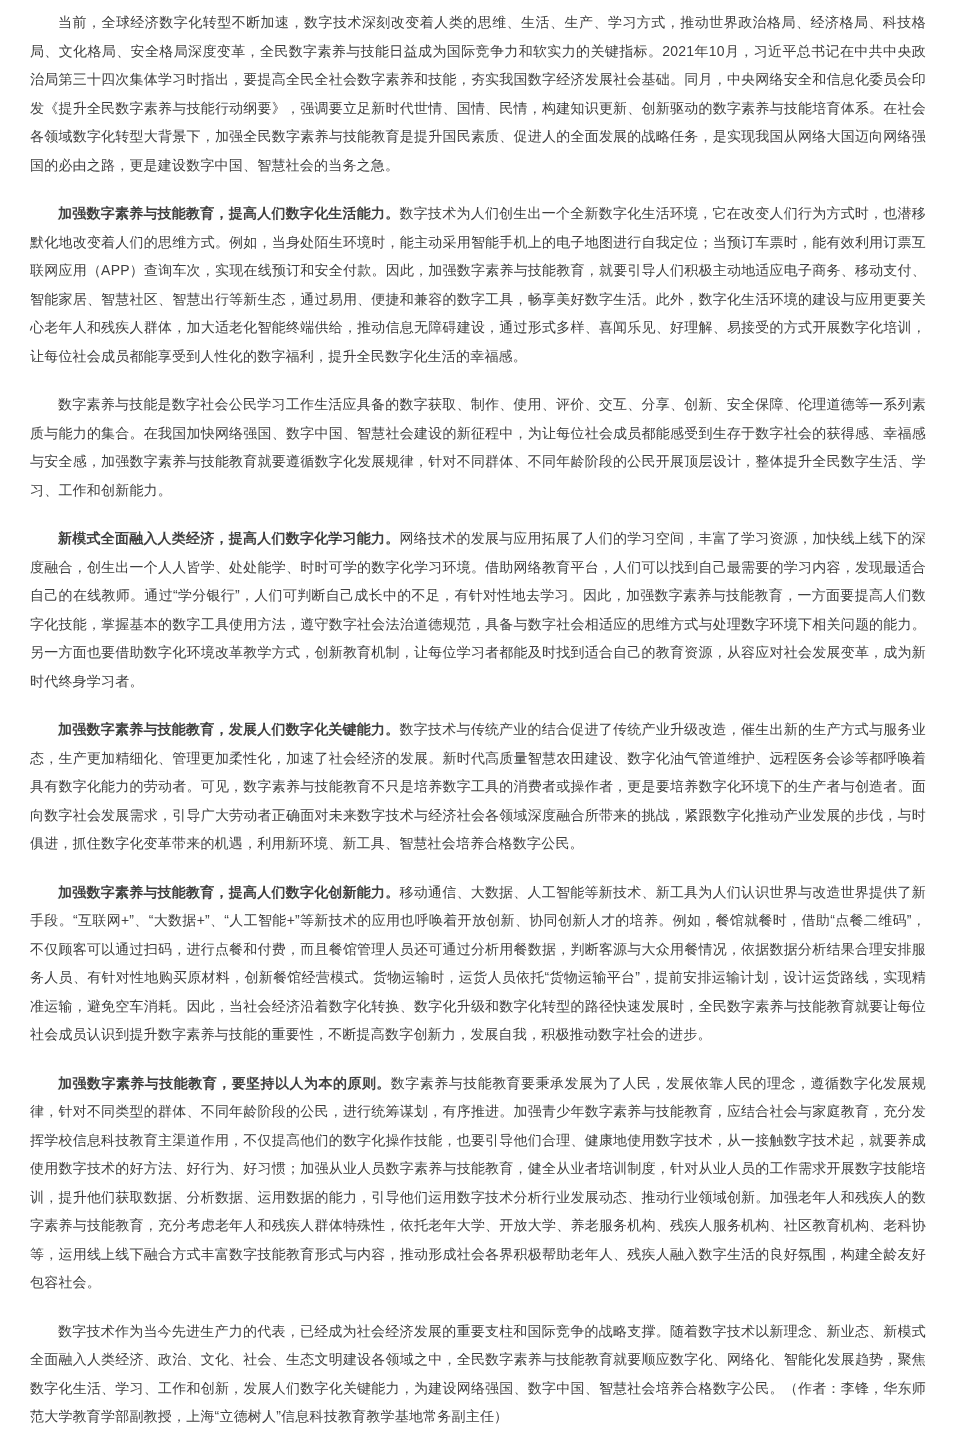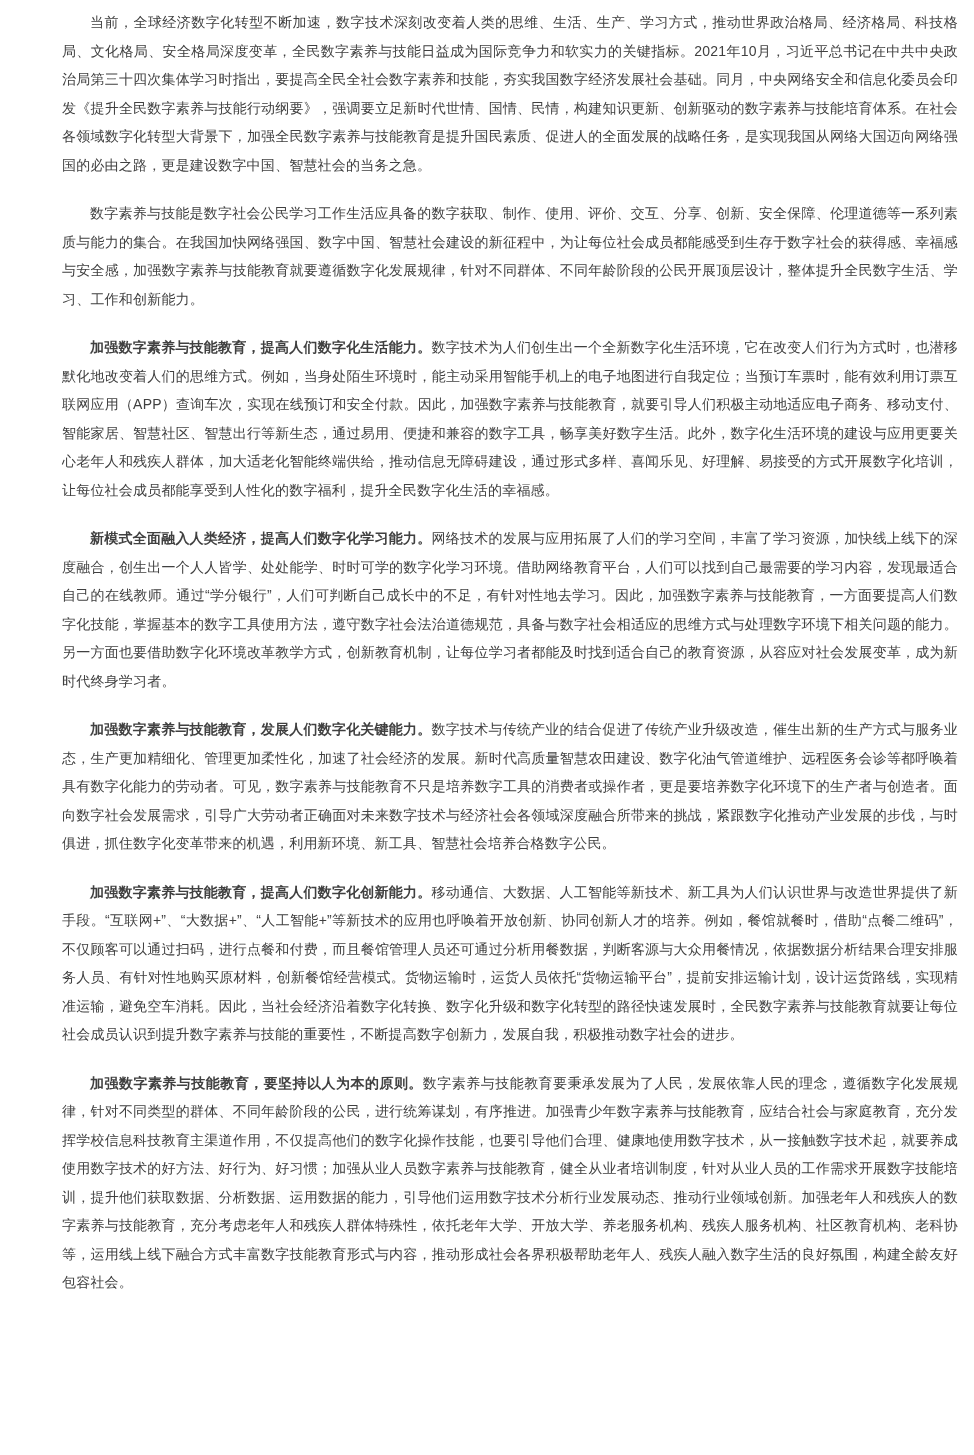--- a/index.html
+++ b/index.html
@@ -18,48 +18,48 @@
     width: 974px;
     padding: 8px 44px 40px 30px;
   }
   .article {
     width: 896px;
     font-size: 14px;
     line-height: 28.5px;
     text-align: justify;
     text-justify: inter-ideograph;
     letter-spacing: 0.2px;
-    margin-left: 32px;
   }
   .article p {
     margin: 0 0 20px 0;
     text-indent: 2em;
   }
   .article p:last-child {
     margin-bottom: 0;
   }
   .lead {
     font-weight: bold;
   }
 </style>
 </head>
 <body>
 
 <div class="document-page">
   <div class="article">
 
     <p><span class="lead"></span><span>当前，全球经济数字化转型不断加速，数字技术深刻改变着人类的思维、生活、生产、学习方式，推动世界政治格局、经济格局、科技格局、文化格局、安全格局深度变革，全民数字素养与技能日益成为国际竞争力和软实力的关键指标。2021年10月，习近平总书记在中共中央政治局第三十四次集体学习时指出，要提高全民全社会数字素养和技能，夯实我国数字经济发展社会基础。同月，中央网络安全和信息化委员会印发《提升全民数字素养与技能行动纲要》，强调要立足新时代世情、国情、民情，构建知识更新、创新驱动的数字素养与技能培育体系。在社会各领域数字化转型大背景下，加强全民数字素养与技能教育是提升国民素质、促进人的全面发展的战略任务，是实现我国从网络大国迈向网络强国的必由之路，更是建设数字中国、智慧社会的当务之急。</span></p>
 
+    <p><span class="lead">加强数字素养与技能教育，提高人们数字化生活能力。</span><span>数字技术为人们创生出一个全新数字化生活环境，它在改变人们行为方式时，也潜移默化地改变着人们的思维方式。例如，当身处陌生环境时，能主动采用智能手机上的电子地图进行自我定位；当预订车票时，能有效利用订票互联网应用（APP）查询车次，实现在线预订和安全付款。因此，加强数字素养与技能教育，就要引导人们积极主动地适应电子商务、移动支付、智能家居、智慧社区、智慧出行等新生态，通过易用、便捷和兼容的数字工具，畅享美好数字生活。此外，数字化生活环境的建设与应用更要关心老年人和残疾人群体，加大适老化智能终端供给，推动信息无障碍建设，通过形式多样、喜闻乐见、好理解、易接受的方式开展数字化培训，让每位社会成员都能享受到人性化的数字福利，提升全民数字化生活的幸福感。</span></p>
+
     <p><span class="lead"></span><span>数字素养与技能是数字社会公民学习工作生活应具备的数字获取、制作、使用、评价、交互、分享、创新、安全保障、伦理道德等一系列素质与能力的集合。在我国加快网络强国、数字中国、智慧社会建设的新征程中，为让每位社会成员都能感受到生存于数字社会的获得感、幸福感与安全感，加强数字素养与技能教育就要遵循数字化发展规律，针对不同群体、不同年龄阶段的公民开展顶层设计，整体提升全民数字生活、学习、工作和创新能力。</span></p>
-
-    <p><span class="lead">加强数字素养与技能教育，提高人们数字化生活能力。</span><span>数字技术为人们创生出一个全新数字化生活环境，它在改变人们行为方式时，也潜移默化地改变着人们的思维方式。例如，当身处陌生环境时，能主动采用智能手机上的电子地图进行自我定位；当预订车票时，能有效利用订票互联网应用（APP）查询车次，实现在线预订和安全付款。因此，加强数字素养与技能教育，就要引导人们积极主动地适应电子商务、移动支付、智能家居、智慧社区、智慧出行等新生态，通过易用、便捷和兼容的数字工具，畅享美好数字生活。此外，数字化生活环境的建设与应用更要关心老年人和残疾人群体，加大适老化智能终端供给，推动信息无障碍建设，通过形式多样、喜闻乐见、好理解、易接受的方式开展数字化培训，让每位社会成员都能享受到人性化的数字福利，提升全民数字化生活的幸福感。</span></p>
 
     <p><span class="lead">新模式全面融入人类经济，提高人们数字化学习能力。</span><span>网络技术的发展与应用拓展了人们的学习空间，丰富了学习资源，加快线上线下的深度融合，创生出一个人人皆学、处处能学、时时可学的数字化学习环境。借助网络教育平台，人们可以找到自己最需要的学习内容，发现最适合自己的在线教师。通过“学分银行”，人们可判断自己成长中的不足，有针对性地去学习。因此，加强数字素养与技能教育，一方面要提高人们数字化技能，掌握基本的数字工具使用方法，遵守数字社会法治道德规范，具备与数字社会相适应的思维方式与处理数字环境下相关问题的能力。另一方面也要借助数字化环境改革教学方式，创新教育机制，让每位学习者都能及时找到适合自己的教育资源，从容应对社会发展变革，成为新时代终身学习者。</span></p>
 
     <p><span class="lead">加强数字素养与技能教育，发展人们数字化关键能力。</span><span>数字技术与传统产业的结合促进了传统产业升级改造，催生出新的生产方式与服务业态，生产更加精细化、管理更加柔性化，加速了社会经济的发展。新时代高质量智慧农田建设、数字化油气管道维护、远程医务会诊等都呼唤着具有数字化能力的劳动者。可见，数字素养与技能教育不只是培养数字工具的消费者或操作者，更是要培养数字化环境下的生产者与创造者。面向数字社会发展需求，引导广大劳动者正确面对未来数字技术与经济社会各领域深度融合所带来的挑战，紧跟数字化推动产业发展的步伐，与时俱进，抓住数字化变革带来的机遇，利用新环境、新工具、智慧社会培养合格数字公民。</span></p>
 
     <p><span class="lead">加强数字素养与技能教育，提高人们数字化创新能力。</span><span>移动通信、大数据、人工智能等新技术、新工具为人们认识世界与改造世界提供了新手段。“互联网+”、“大数据+”、“人工智能+”等新技术的应用也呼唤着开放创新、协同创新人才的培养。例如，餐馆就餐时，借助“点餐二维码”，不仅顾客可以通过扫码，进行点餐和付费，而且餐馆管理人员还可通过分析用餐数据，判断客源与大众用餐情况，依据数据分析结果合理安排服务人员、有针对性地购买原材料，创新餐馆经营模式。货物运输时，运货人员依托“货物运输平台”，提前安排运输计划，设计运货路线，实现精准运输，避免空车消耗。因此，当社会经济沿着数字化转换、数字化升级和数字化转型的路径快速发展时，全民数字素养与技能教育就要让每位社会成员认识到提升数字素养与技能的重要性，不断提高数字创新力，发展自我，积极推动数字社会的进步。</span></p>
 
     <p><span class="lead">加强数字素养与技能教育，要坚持以人为本的原则。</span><span>数字素养与技能教育要秉承发展为了人民，发展依靠人民的理念，遵循数字化发展规律，针对不同类型的群体、不同年龄阶段的公民，进行统筹谋划，有序推进。加强青少年数字素养与技能教育，应结合社会与家庭教育，充分发挥学校信息科技教育主渠道作用，不仅提高他们的数字化操作技能，也要引导他们合理、健康地使用数字技术，从一接触数字技术起，就要养成使用数字技术的好方法、好行为、好习惯；加强从业人员数字素养与技能教育，健全从业者培训制度，针对从业人员的工作需求开展数字技能培训，提升他们获取数据、分析数据、运用数据的能力，引导他们运用数字技术分析行业发展动态、推动行业领域创新。加强老年人和残疾人的数字素养与技能教育，充分考虑老年人和残疾人群体特殊性，依托老年大学、开放大学、养老服务机构、残疾人服务机构、社区教育机构、老科协等，运用线上线下融合方式丰富数字技能教育形式与内容，推动形成社会各界积极帮助老年人、残疾人融入数字生活的良好氛围，构建全龄友好包容社会。</span></p>
 
+    <p><span class="lead"></span><span>数字技术作为当今先进生产力的代表，已经成为社会经济发展的重要支柱和国际竞争的战略支撑。随着数字技术以新理念、新业态、新模式全面融入人类经济、政治、文化、社会、生态文明建设各领域之中，全民数字素养与技能教育就要顺应数字化、网络化、智能化发展趋势，聚焦数字化生活、学习、工作和创新，发展人们数字化关键能力，为建设网络强国、数字中国、智慧社会培养合格数字公民。（作者：李锋，华东师范大学教育学部副教授，上海“立德树人”信息科技教育教学基地常务副主任）</span></p>
 
   </div>
 </div>
 
 </body></html>

